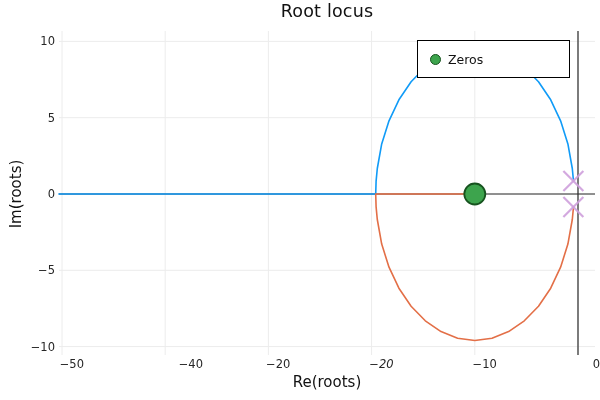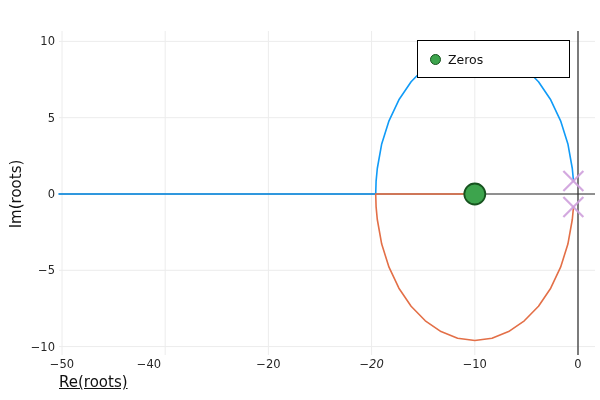--- a/index.html
+++ b/index.html
@@ -5,29 +5,29 @@
   html,body{margin:0;padding:0;background:#ffffff;}
   #figure{
     position:relative;width:600px;height:400px;background:#ffffff;overflow:hidden;
     font-family:"DejaVu Sans","Liberation Sans",sans-serif;
   }
   #plot-title{
     position:absolute;left:59px;top:1px;width:536px;text-align:center;
     font-size:17.5px;color:#111;letter-spacing:.2px;
   }
   #xaxis-label{
-    position:absolute;left:59px;top:373px;width:536px;text-align:left;
-    font-size:15px;color:#111;text-decoration:underline;
+    position:absolute;left:59px;top:373px;width:536px;text-align:center;
+    font-size:15px;color:#111;
   }
   #yaxis-label{
     position:absolute;left:16px;top:194px;transform:translate(-50%,-50%) rotate(-90deg);
     font-size:15px;color:#111;white-space:nowrap;
   }
   .tick-label{position:absolute;font-size:11.5px;color:#262626;line-height:14px;}
-  .tick-label.x{width:44px;text-align:center;top:357px;}
+  .tick-label.x{width:44px;text-align:right;top:357px;}
   .tick-label.y{width:50px;text-align:right;left:5px;}
   #legend{
     position:absolute;left:417px;top:40px;width:153px;height:38px;box-sizing:border-box;
     background:#ffffff;border:1px solid #000;z-index:5;
     display:flex;flex-direction:column;justify-content:center;gap:0;
     padding:14px 4px;
   }
   .legend-row{display:flex;align-items:center;height:17px;}
   .legend-marker{width:26px;display:flex;align-items:center;justify-content:center;flex:0 0 26px;}
   .legend-text{font-size:12.5px;color:#111;white-space:nowrap;}
@@ -55,35 +55,36 @@
       <line x1="578" y1="31" x2="578" y2="355" stroke="#2A2A2A" stroke-width="1.2"></line>
       <path d="M573.5 181.2 L572.3 168.5 L567.9 143.9 L560.6 120.8 L550.7 99.8 L538.5 81.8 L524.3 67.2 L508.6 56.4 L492.0 49.8 L474.8 47.5 L457.6 49.8 L441.0 56.4 L425.3 67.2 L411.1 81.8 L398.9 99.8 L389.0 120.8 L381.7 143.9 L377.3 168.5 L376.1 181.2 L375.7 194.0 L58.9 194.0" fill="none" stroke="#109BF7" stroke-width="1.6" stroke-linejoin="round" stroke-linecap="round"></path>
       <path d="M573.5 206.8 L572.3 219.5 L567.9 244.1 L560.6 267.2 L550.7 288.2 L538.5 306.2 L524.3 320.8 L508.6 331.6 L492.0 338.2 L474.8 340.5 L457.6 338.2 L441.0 331.6 L425.3 320.8 L411.1 306.2 L398.9 288.2 L389.0 267.2 L381.7 244.1 L377.3 219.5 L376.1 206.8 L375.7 194.0 L474.8 194.0" fill="none" stroke="#E36F47" stroke-width="1.6" stroke-linejoin="round" stroke-linecap="round"></path>
       <circle cx="474.8" cy="194" r="10.5" fill="#3DA44D" stroke="#17531F" stroke-width="1.8"></circle>
       <line x1="563.356" y1="171.029" x2="583.356" y2="191.029" stroke="#CFA0DC" stroke-width="2.2" opacity="0.9"></line>
       <line x1="563.356" y1="191.029" x2="583.356" y2="171.029" stroke="#CFA0DC" stroke-width="2.2" opacity="0.9"></line>
       <line x1="563.356" y1="196.971" x2="583.356" y2="216.971" stroke="#CFA0DC" stroke-width="2.2" opacity="0.9"></line>
       <line x1="563.356" y1="216.971" x2="583.356" y2="196.971" stroke="#CFA0DC" stroke-width="2.2" opacity="0.9"></line>
     </svg>
 
+  <div id="plot-title">Root locus</div>
 
   <div id="legend">
     <div class="legend-row">
       <span class="legend-marker">
         <span id="legend-zero-dot" style="background: rgb(61, 164, 77);"></span>
       </span>
       <span class="legend-text">Zeros</span>
     </div>
   </div>
 
   <div id="xaxis-label">Re(roots)</div>
   <div id="yaxis-label">Im(roots)</div>
 
 <div class="tick-label x" style="left: 40px;">−50</div>
-    <div class="tick-label x" style="left: 127px;">−40</div>
+    <div class="tick-label x" style="left: 159px;">−40</div>
     <div class="tick-label x" style="left: 246.4px;">−20</div>
     <div class="tick-label x" style="left: 349.6px; font-style: italic;">−20</div>
     <div class="tick-label x" style="left: 452.8px;">−10</div>
     <div class="tick-label x" style="left: 556px;">0</div>
     <div class="tick-label y" style="top: 339.6px;">−10</div>
     <div class="tick-label y" style="top: 263.3px;">−5</div>
     <div class="tick-label y" style="top: 187px;">0</div>
     <div class="tick-label y" style="top: 110.7px;">5</div>
     <div class="tick-label y" style="top: 34.4px;">10</div>
   </div>

